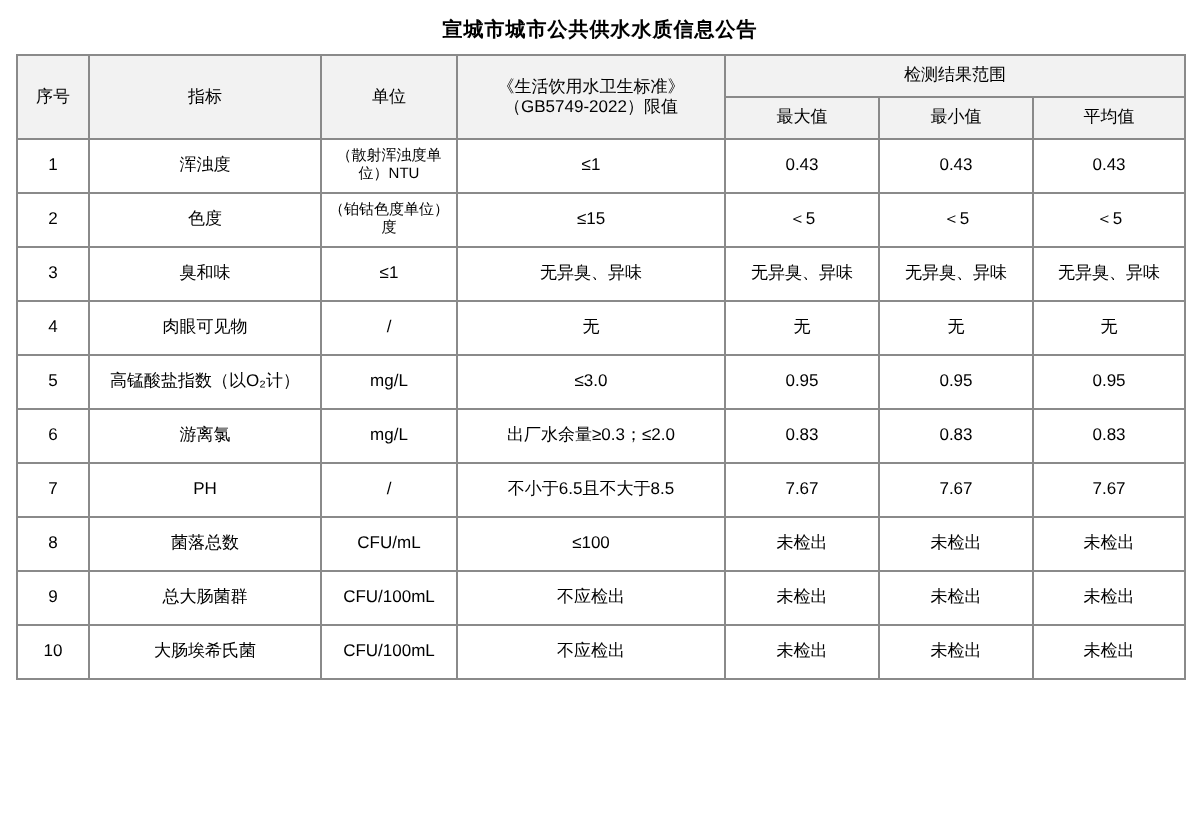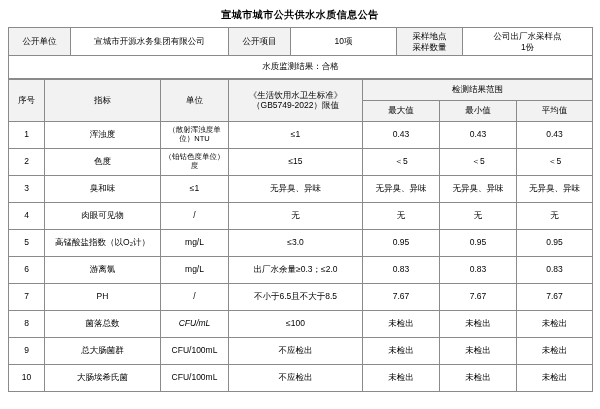--- a/index.html
+++ b/index.html
@@ -70,31 +70,20 @@
   <table>
     <colgroup>
       <col style="width:62px">
       <col style="width:158px">
       <col style="width:62px">
       <col style="width:106px">
       <col style="width:66px">
       <col style="width:130px">
     </colgroup>
     <tbody>
-      <tr>
-        <td class="lbl tall">公开单位</td>
-        <td class="tall">宣城市开源水务集团有限公司</td>
-        <td class="lbl tall">公开项目</td>
-        <td class="tall">10项</td>
-        <td class="lbl tall two-line">采样地点<br>采样数量</td>
-        <td class="tall two-line">公司出厂水采样点<br>1份</td>
-      </tr>
-      <tr>
-        <td colspan="6" class="tall" style="height:20px;">水质监测结果：合格</td>
-      </tr>
     </tbody>
   </table>
 
   <table>
     <colgroup>
       <col style="width:36px">
       <col style="width:116px">
       <col style="width:68px">
       <col style="width:134px">
       <col style="width:77px">
@@ -177,21 +166,21 @@
         <td style="height: 24px;">PH</td>
         <td style="height: 24px;">/</td>
         <td style="height: 24px;">不小于6.5且不大于8.5</td>
         <td style="height: 24px;">7.67</td>
         <td style="height: 24px;">7.67</td>
         <td style="height: 24px;">7.67</td>
       </tr>
       <tr class="data-row">
         <td style="height: 24px;">8</td>
         <td style="height: 24px;">菌落总数</td>
-        <td style="height: 24px; font-style: italic;">CFU/mL</td>
+        <td style="height: 24px;">CFU/mL</td>
         <td style="height: 24px;">≤100</td>
         <td style="height: 24px;">未检出</td>
         <td style="height: 24px;">未检出</td>
         <td style="height: 24px;">未检出</td>
       </tr>
       <tr class="data-row">
         <td style="height: 24px;">9</td>
         <td style="height: 24px;">总大肠菌群</td>
         <td style="height: 24px;">CFU/100mL</td>
         <td style="height: 24px;">不应检出</td>

